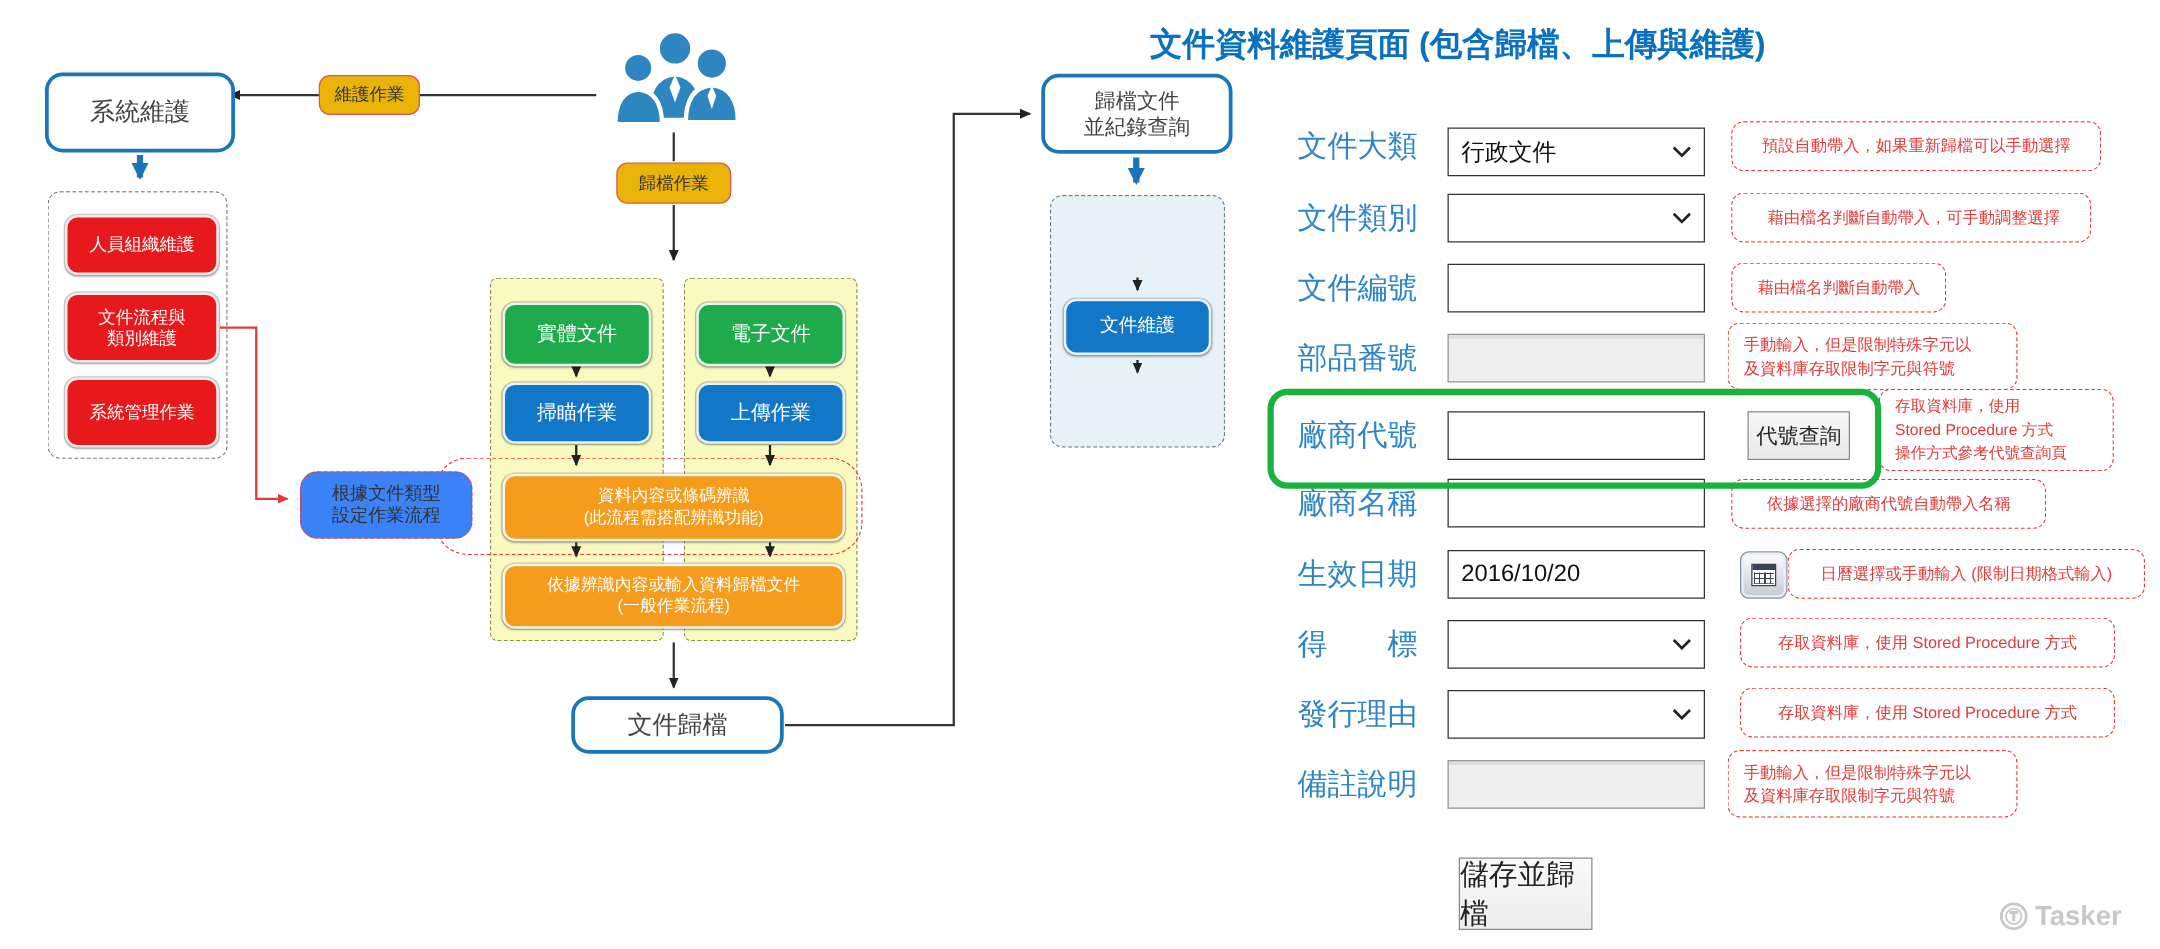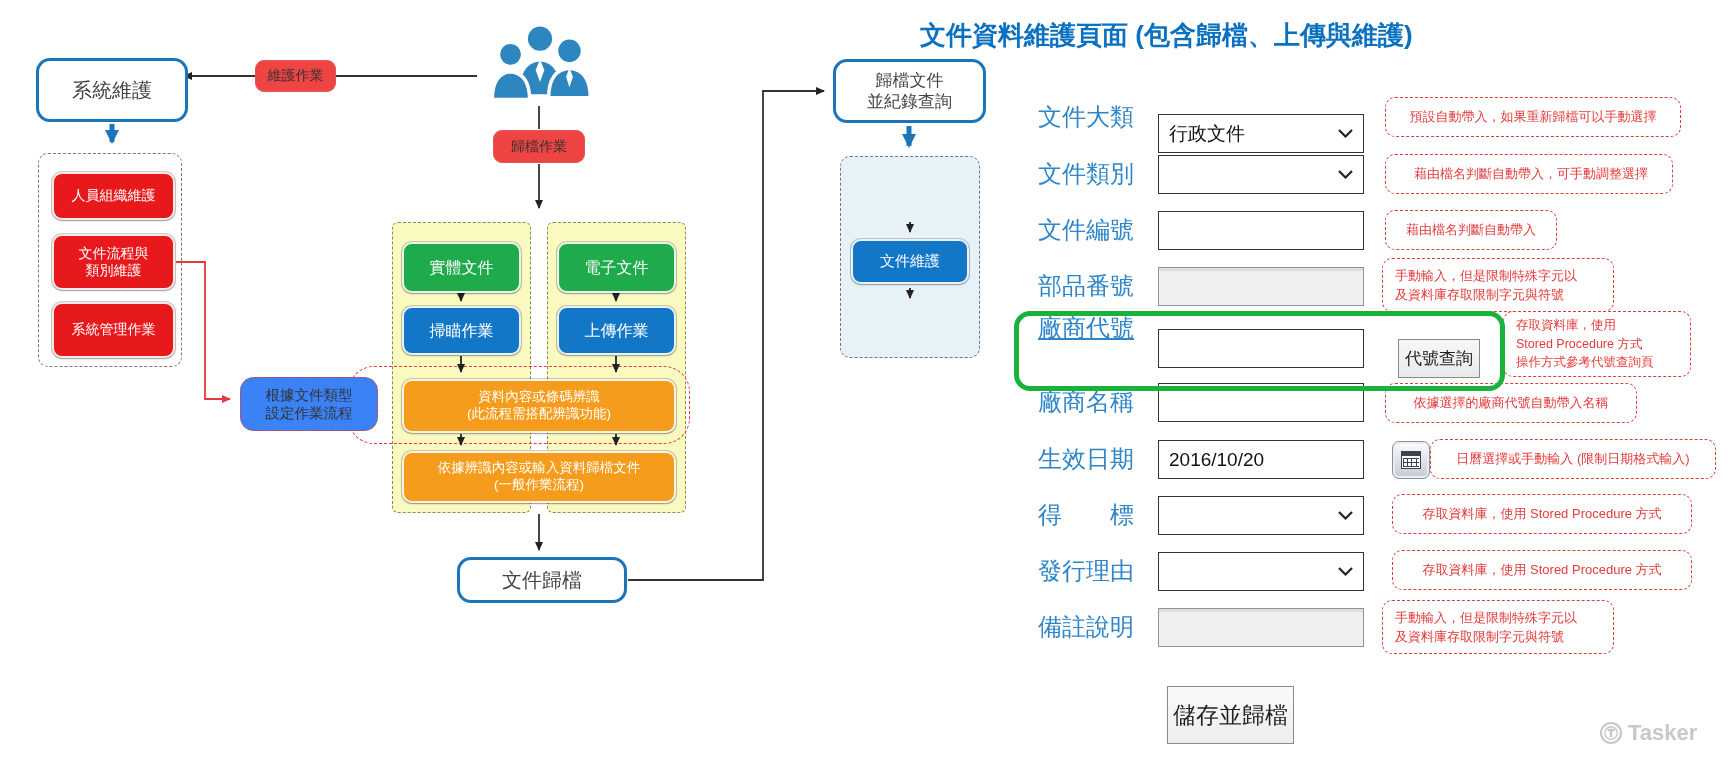--- a/index.html
+++ b/index.html
@@ -7,21 +7,21 @@
          font-family:"Liberation Sans","DejaVu Sans",sans-serif;}
   
   .dash-box{position:absolute;border:1.6px dashed #777;border-radius:10px;z-index:1;box-sizing:border-box;}
   .yellow{background:#FAF9C0;border:1.6px dashed #8a8a55;border-radius:6px;}
   .lblue{background:#E6F2F8;border:1.6px dashed #6a7a82;}
   .red-dash{border:1.8px dashed #E23B3B;border-radius:26px;background:transparent;z-index:2;}
   #connectors{position:absolute;left:0;top:0;z-index:3;pointer-events:none;}
   .fc-box{position:absolute;display:flex;align-items:center;justify-content:center;text-align:center;
           border-radius:10px;box-sizing:border-box;z-index:4;white-space:pre-line;line-height:1.25;}
   .outline-blue{background:#fff;border:3px solid #1B75BB;border-radius:14px;color:#444;font-size:19px;}
-  .pill-red{background:#ef4444;border:1.8px solid #E05555;border-radius:9px;color:#333;font-size:14px;}
+  .pill-red{background:#eab308;border:1.8px solid #E05555;border-radius:9px;color:#333;font-size:14px;}
   .pill-red-dash{background:#3b82f6;border:1.8px dashed #E23B3B;border-radius:14px;color:#333;font-size:14.5px;}
   .fill{color:#fff;border:2.5px solid rgba(255,255,255,.9);
         box-shadow:0 0 0 1px rgba(0,0,0,.18),0 1px 2px rgba(0,0,0,.25);}
   .fill-red{background:#E8191C;font-size:14px;}
   .fill-green{background:#1FAA4B;font-size:16px;}
   .fill-blue{background:#1377C8;font-size:16px;}
   .fill-orange{background:#F59C1D;font-size:13.5px;}
   
   .ftitle{position:absolute;left:920px;top:18px;font-size:26px;font-weight:bold;color:#0A70C0;z-index:4;}
   .flabel{position:absolute;left:1038px;width:96px;font-size:24px;color:#2E86C8;z-index:4;}
@@ -29,32 +29,32 @@
   .ffield{position:absolute;left:1158px;width:206px;height:39px;border:1.8px solid #333;background:#fff;
           box-sizing:border-box;font-size:19px;display:flex;align-items:center;padding:0 10px;color:#111;z-index:4;}
   .fdisabled{background:#EFEFEF;border:1.4px solid #949494;box-shadow:inset 0 3px 0 rgba(0,0,0,.07);}
   .chev{position:absolute;right:10px;top:14px;}
   .note{position:absolute;border:1.6px dashed #E23B3B;color:#E23B3B;border-radius:10px;font-size:13px;
         display:flex;align-items:center;justify-content:center;padding:4px 12px;white-space:pre-line;
         background:#fff;line-height:1.5;box-sizing:border-box;z-index:4;text-align:center;}
   .note-left{justify-content:flex-start;text-align:left;}
   .green-hl{position:absolute;left:1014px;top:311px;width:481px;height:70px;border:5px solid #19B23B;
             border-radius:16px;z-index:5;pointer-events:none;background:transparent;}
-  .lookup-btn{position:absolute;left:1398px;top:339px;width:82px;height:39px;background:linear-gradient(#f7f7f7,#e9e9e9);
+  .lookup-btn{position:absolute;left:1398px;top:329px;width:82px;height:39px;background:linear-gradient(#f7f7f7,#e9e9e9);
               border:1.4px solid #8a8a8a;box-sizing:border-box;display:flex;align-items:center;justify-content:center;
               font-size:17px;color:#222;z-index:4;}
   .calendar-btn{position:absolute;left:1392px;top:441px;width:36px;height:36px;border-radius:7px;
                 background:linear-gradient(#fdfdfd,#c3c9d4);border:1px solid #8a90a0;
                 box-shadow:inset 0 0 0 2px #e9edf4;display:flex;align-items:center;justify-content:center;z-index:4;}
   .calendar-grid{width:20px;height:18px;background:#fff;border:1.5px solid #3a4254;position:relative;box-sizing:border-box;}
   .calendar-grid::before{content:"";position:absolute;left:0;right:0;top:0;height:4px;background:#3a4254;}
   .calendar-grid::after{content:"";position:absolute;left:1px;right:1px;top:6px;bottom:1px;
      background:repeating-linear-gradient(to right,#3a4254 0 1px,transparent 1px 4.2px),
                 repeating-linear-gradient(to bottom,#3a4254 0 1px,transparent 1px 4px);}
-  .save-btn{position:absolute;left:1167px;top:686px;width:127px;height:58px;background:linear-gradient(#fafafa,#ededed);
+  .save-btn{position:absolute;left:1167px;top:686px;width:107px;height:58px;background:linear-gradient(#fafafa,#ededed);
             border:1.4px solid #8a8a8a;box-sizing:border-box;display:flex;align-items:center;justify-content:center;
             font-size:23px;color:#222;z-index:4;}
   .watermark{position:absolute;left:1598px;top:720px;display:flex;align-items:center;gap:4px;color:#c8c8c8;
              font-size:22px;font-weight:bold;z-index:6;}
 </style>
 </head>
 <body>
 
 <div id="stage">
 
@@ -146,28 +146,28 @@
 並紀錄查詢</div>
 
   <div class="fc-box fill fill-blue" style="left:851px;top:239px;width:118px;height:45px;font-size:15px;">文件維護</div>
 
   <div class="ftitle">文件資料維護頁面 (包含歸檔、上傳與維護)</div>
 
   <div class="flabel" style="top:101px;">文件大類</div>
   <div class="flabel" style="top:158px;">文件類別</div>
   <div class="flabel" style="top:214px;">文件編號</div>
   <div class="flabel" style="top:270px;">部品番號</div>
-  <div class="flabel" style="top:312px;text-decoration:underline;">廠商代號</div>
+  <div class="flabel" style="top:332px;">廠商代號</div>
   <div class="flabel" style="top:386px;">廠商名稱</div>
   <div class="flabel" style="top:443px;">生效日期</div>
   <div class="flabel label-justify" style="top:499px;">得標</div>
   <div class="flabel" style="top:555px;">發行理由</div>
   <div class="flabel" style="top:611px;">備註說明</div>
 
-  <div class="ffield" style="top:114px;">
+  <div class="ffield" style="top:102px;">
     <span>行政文件</span>
     <svg class="chev" width="15" height="9">
         <path d="M1,1 L7.5,7.5 L14,1" stroke="#222" stroke-width="2.2" fill="none"></path>
       </svg>
   </div>
   <div class="ffield" style="top:155px;">
     <span></span>
     <svg class="chev" width="15" height="9">
         <path d="M1,1 L7.5,7.5 L14,1" stroke="#222" stroke-width="2.2" fill="none"></path>
       </svg>

